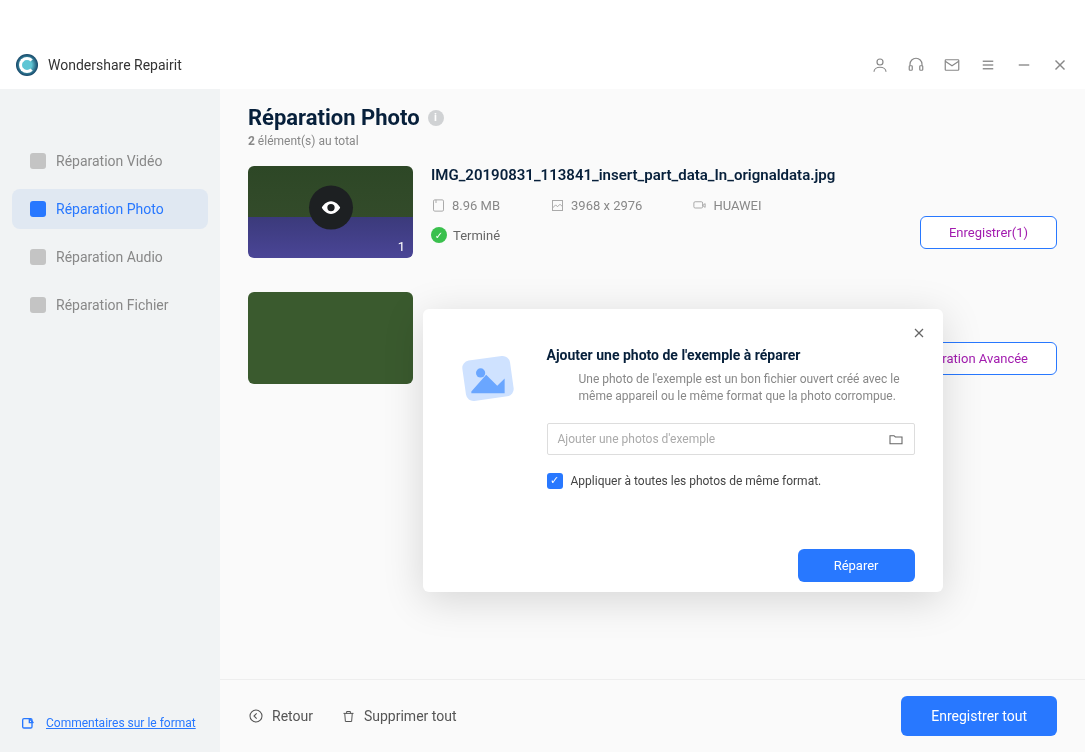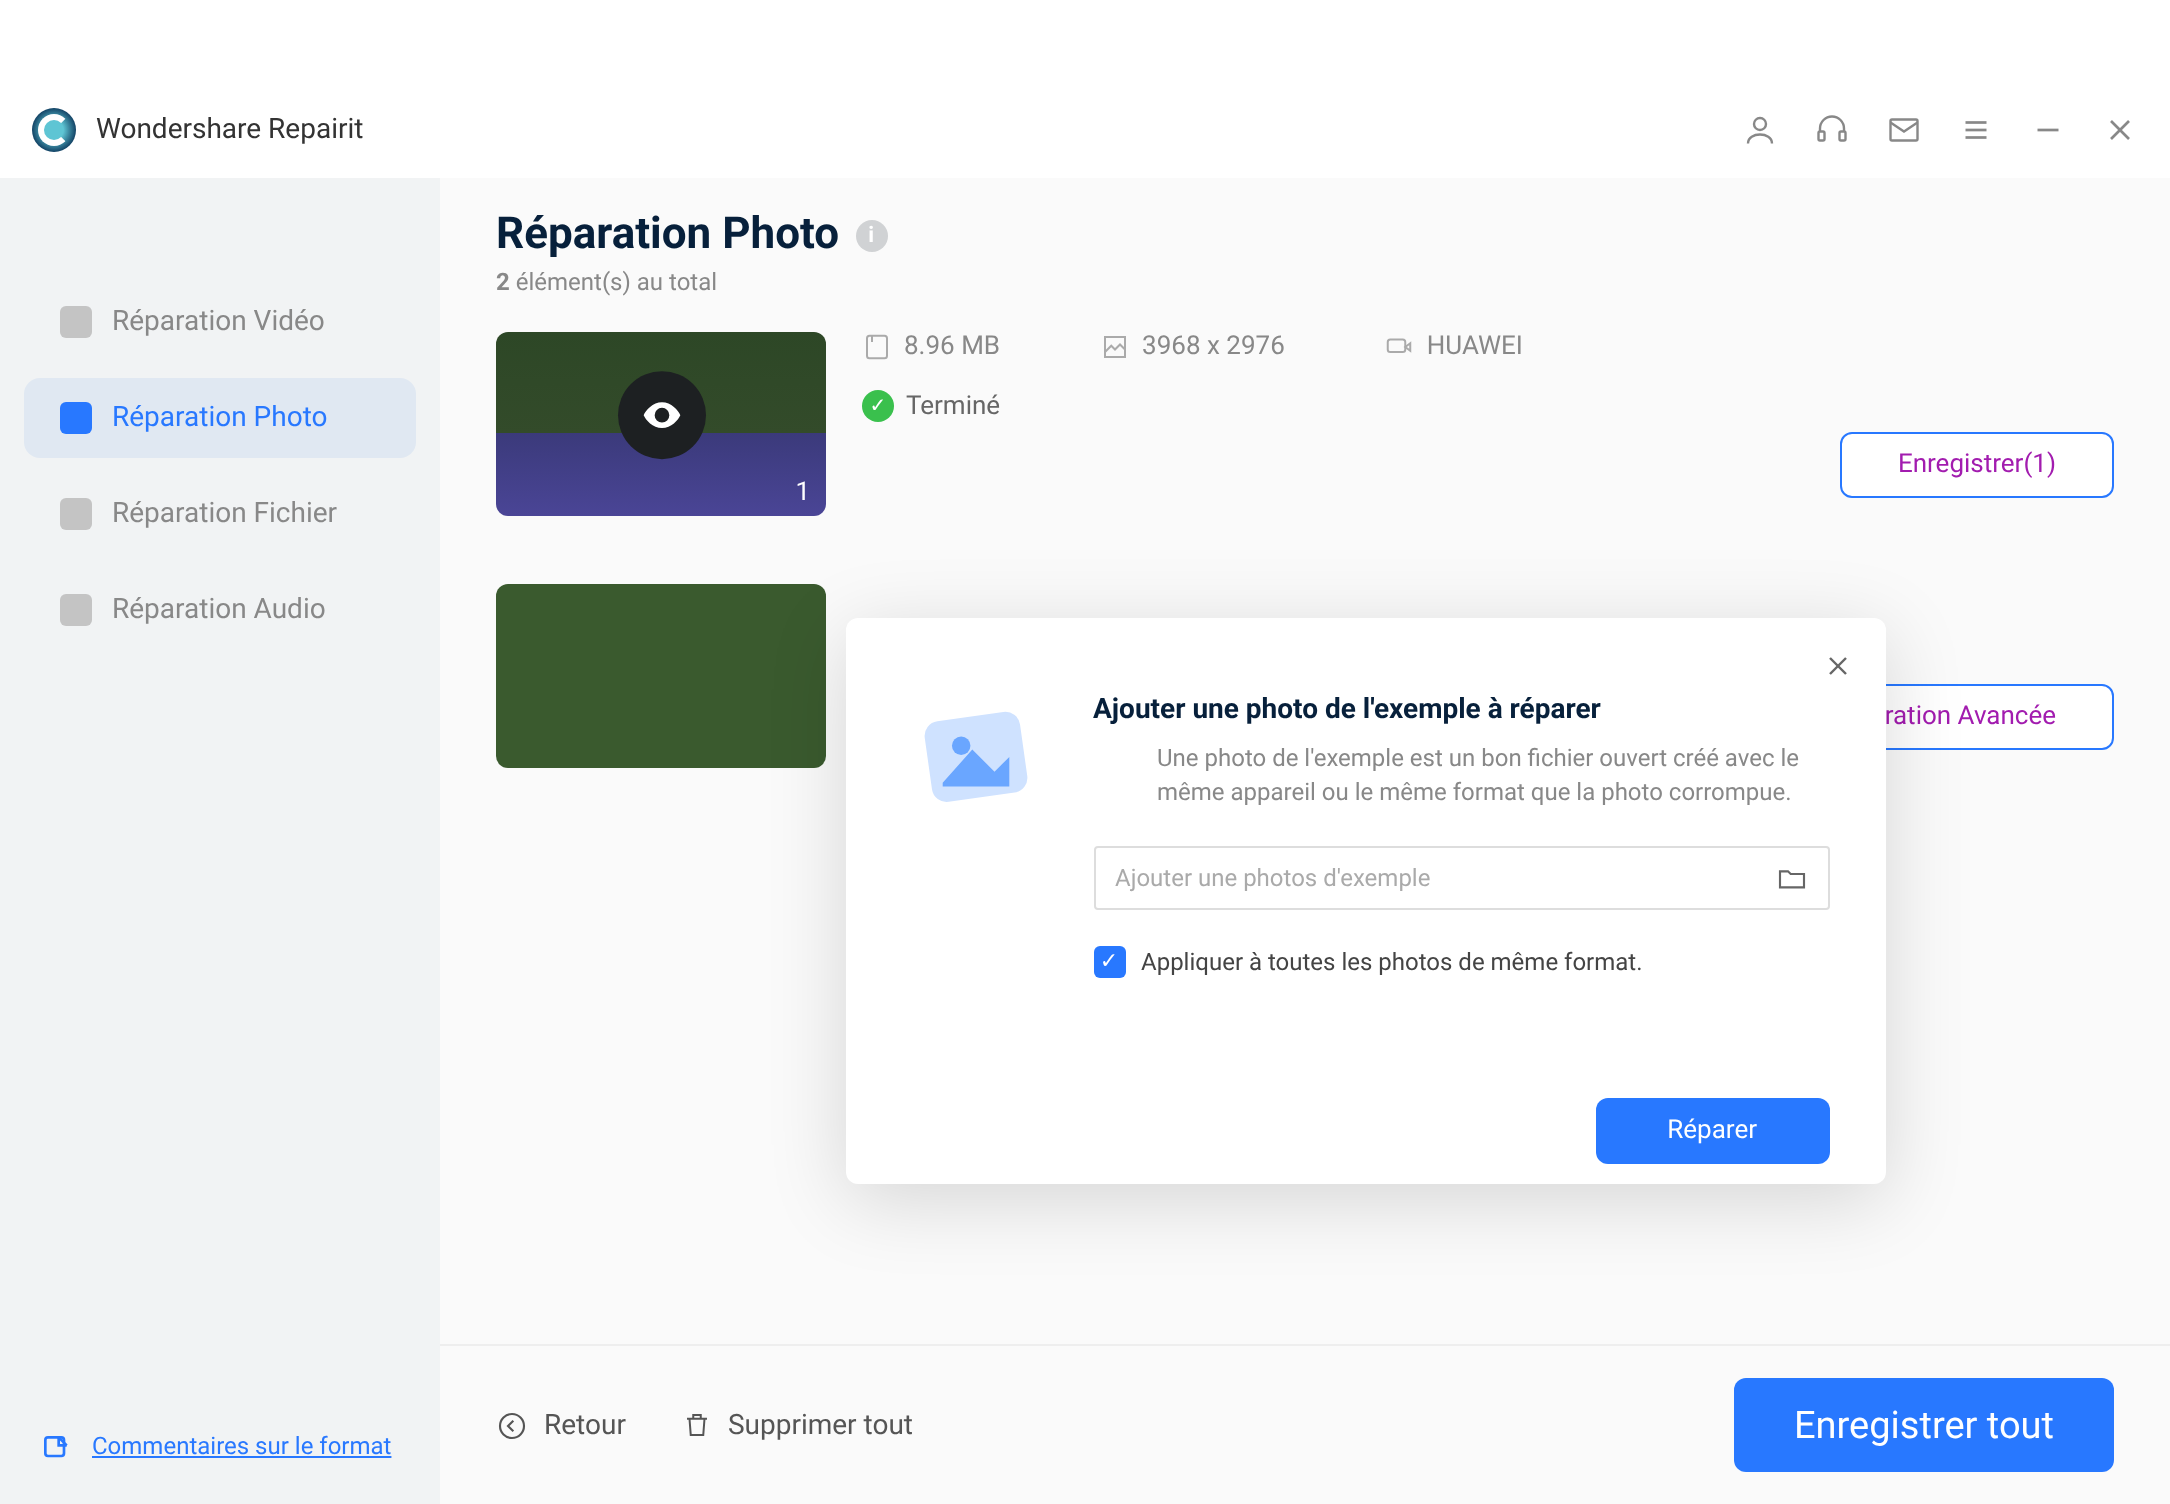--- a/index.html
+++ b/index.html
@@ -33,21 +33,21 @@
 .item-info { flex: 1; }
 .file-name { font-size: 15px; font-weight: 600; color: #07203b; margin-bottom: 14px; }
 .meta-row { display: flex; gap: 50px; color: #888; font-size: 13px; align-items: center; }
 .meta-row span { display: inline-flex; align-items: center; gap: 6px; }
 .status { margin-top: 14px; display: flex; align-items: center; gap: 6px; font-size: 13px; color: #666; }
 .check-circle { width: 16px; height: 16px; border-radius: 50%; background: #3ac04d; color: #fff; display: inline-flex; align-items: center; justify-content: center; font-size: 10px; }
 .item-action { align-self: center; margin-top:40px; }
 .btn-outline { border: 1px solid #2878ff; color: #a21caf; background: #fff; border-radius: 6px; padding: 8px 28px; font-size: 13px; cursor: pointer; }
 .bottom-bar { display: flex; align-items: center; padding: 16px 28px; border-top: 1px solid #eee; gap: 28px; background:#fafafa; }
 .text-btn { display: flex; align-items: center; gap: 8px; color: #555; font-size: 14px; cursor: pointer; background:none; border:none; }
-.btn-primary { background: #2878ff; color: #fff; border: none; border-radius: 6px; padding: 12px 30px; font-size: 19px; margin-left: auto; cursor: pointer; }
+.btn-primary { background: #2878ff; color: #fff; border: none; border-radius: 6px; padding: 12px 30px; font-size: 14px; margin-left: auto; cursor: pointer; }
 .modal-overlay { position: absolute; inset: 0; display: flex; align-items: center; justify-content: center; pointer-events: none; }
 .modal { width: 520px; background: #fff; border-radius: 6px; box-shadow: 0 8px 40px rgba(0,0,0,0.15); padding: 10px 28px; pointer-events: auto; position: relative; margin-top:60px; margin-left:60px; }
 .modal-close { position: absolute; top: 16px; right: 16px; cursor: pointer; color: #666; }
 .modal-body { display: flex; gap: 22px; align-items: flex-start; margin-top: 28px; }
 .sample-icon { width: 74px; height: 74px; flex-shrink: 0; }
 .modal-content { flex: 1; }
 .modal-title { font-size: 14px; font-weight: 700; color: #07203b; margin-bottom: 8px; }
 .modal-desc { font-size: 12px; color: #888; line-height: 1.4; margin-bottom: 18px; margin-left: 32px; }
 .file-input { display: flex; align-items: center; border: 1px solid #ddd; border-radius: 2px; padding: 7px 10px; font-size: 12px; color: #aaa; cursor: pointer; }
 .file-input .browse { margin-left: auto; color: #666; }
@@ -110,25 +110,25 @@
       <div class="nav-item">
         <span class="nav-icon"></span>
         <span>Réparation Vidéo</span>
       </div>
       <div class="nav-item active">
         <span class="nav-icon"></span>
         <span>Réparation Photo</span>
       </div>
       <div class="nav-item">
         <span class="nav-icon"></span>
+        <span>Réparation Audio</span>
+      </div>
+      <div class="nav-item">
+        <span class="nav-icon"></span>
         <span>Réparation Fichier</span>
-      </div>
-      <div class="nav-item">
-        <span class="nav-icon"></span>
-        <span>Réparation Audio</span>
       </div>
       <div class="sidebar-footer">
         <span>
             <svg width="16" height="16" viewBox="0 0 24 24" fill="none" stroke="#2878ff" stroke-width="2">
               <rect x="4" y="4" width="14" height="14" rx="2"></rect>
               <path d="M14 4l6 6"></path>
               <path d="M14 4v6h6"></path>
             </svg>
           </span>
         <a href="#">Commentaires sur le format</a>
@@ -150,20 +150,21 @@
         <div class="item">
           <div class="thumb">
             <div class="eye">
               <svg width="22" height="22" viewBox="0 0 24 24" fill="#fff">
                   <path d="M12 5c-5 0-9 4.5-10 7 1 2.5 5 7 10 7s9-4.5 10-7c-1-2.5-5-7-10-7zm0 11a4 4 0 110-8 4 4 0 010 8z"></path>
                 </svg>
             </div>
             <div class="count">1</div>
           </div>
           <div class="item-info">
+            <div class="file-name">IMG_20190831_113841_insert_part_data_In_orignaldata.jpg</div>
             <div class="meta-row">
               <span>
                 <svg width="15" height="15" viewBox="0 0 24 24" fill="none" stroke="#aaa" stroke-width="1.6">
                     <rect x="4" y="3" width="16" height="18" rx="2"></rect>
                     <line x1="8" y1="3" x2="8" y2="8"></line>
                   </svg>
                 <span>8.96  MB</span>
               </span>
               <span>
                 <svg width="15" height="15" viewBox="0 0 24 24" fill="none" stroke="#aaa" stroke-width="1.6">

